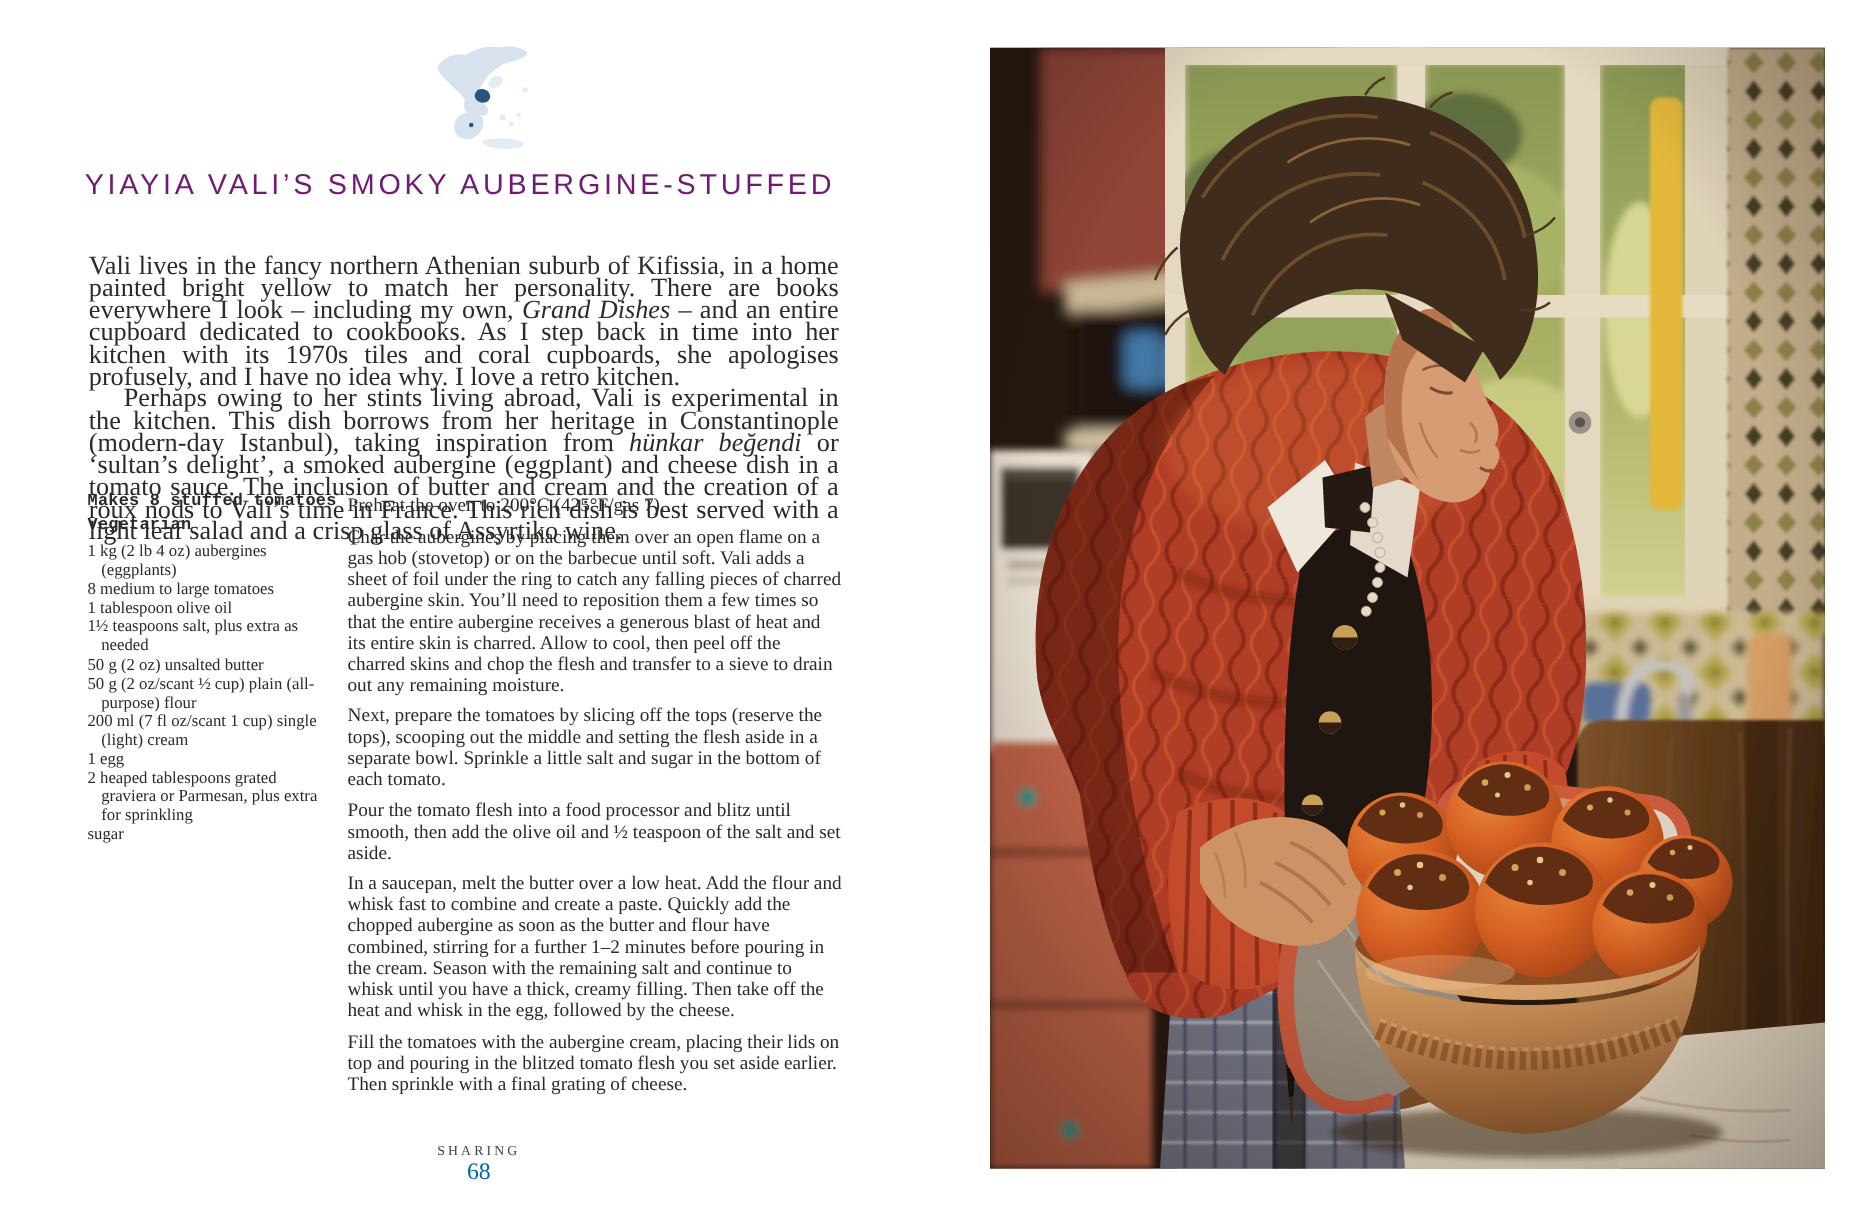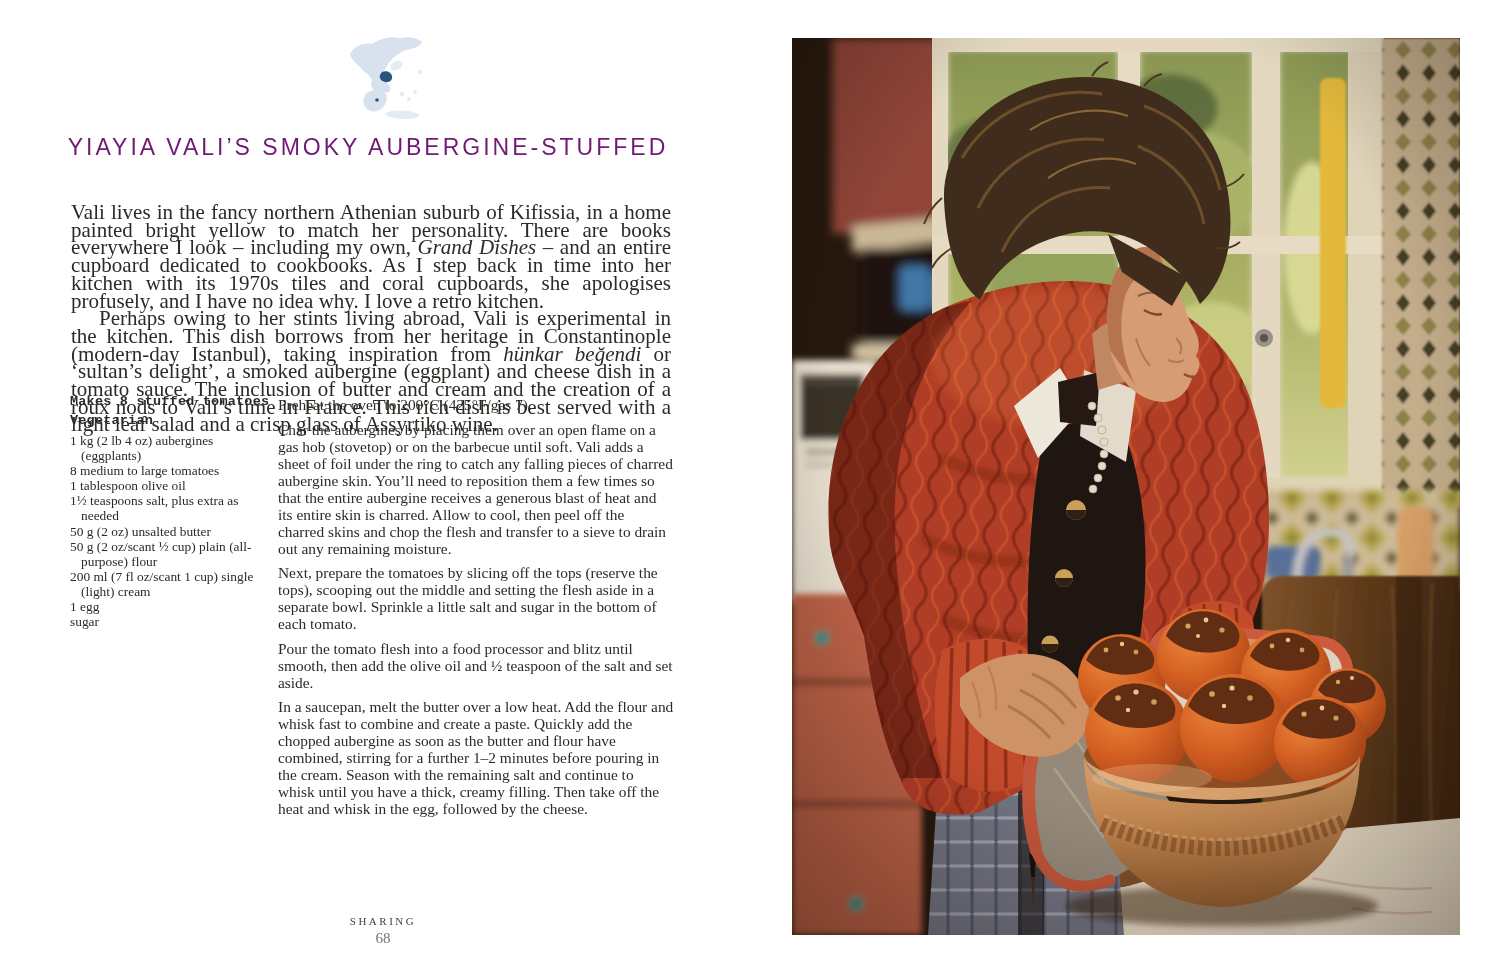--- a/index.html
+++ b/index.html
@@ -40,21 +40,21 @@
   .method{
     position:absolute;left:278px;top:396px;width:396px;
     font-size:15.4px;line-height:17px;
   }
   .method p{margin:0 0 7.5px 0;}
   .page-footer{position:absolute;left:15px;top:915px;width:736px;text-align:center;}
   .section-label{
     font-size:11px;letter-spacing:2.5px;color:#45423e;line-height:13px;
     font-variant:small-caps;
   }
-  .page-number{font-size:15px;color:#737373;line-height:20px;}
+  .page-number{font-size:19px;color:#0369a1;line-height:20px;}
   .photo-fig{position:absolute;left:792px;top:38px;width:668px;height:897px;margin:0;}
   .photo-fig svg{display:block;}
 </style>
 </head>
 <body>
 
 <div class="left-page">
 
   <div class="map-wrap">
     <svg viewBox="0 0 108 96" width="108" height="96" aria-hidden="true">
@@ -87,29 +87,31 @@
 
   <ul class="ingredients">
       <li>1 kg (2 lb 4 oz) aubergines (eggplants)</li>
       <li>8 medium to large tomatoes</li>
       <li>1 tablespoon olive oil</li>
       <li>1½ teaspoons salt, plus extra as needed</li>
       <li>50 g (2 oz) unsalted butter</li>
       <li>50 g (2 oz/scant ½ cup) plain (all-purpose) flour</li>
       <li>200 ml (7 fl oz/scant 1 cup) single (light) cream</li>
       <li>1 egg</li>
+      <li>2 heaped tablespoons grated graviera or Parmesan, plus extra for sprinkling</li>
       <li>sugar</li>
     </ul>
 
   <div class="method">
       <p>Preheat the oven to 200°C (425°F/gas 7).</p>
       <p>Char the aubergines by placing them over an open flame on a gas hob (stovetop) or on the barbecue until soft. Vali adds a sheet of foil under the ring to catch any falling pieces of charred aubergine skin. You’ll need to reposition them a few times so that the entire aubergine receives a generous blast of heat and its entire skin is charred. Allow to cool, then peel off the charred skins and chop the flesh and transfer to a sieve to drain out any remaining moisture.</p>
       <p>Next, prepare the tomatoes by slicing off the tops (reserve the tops), scooping out the middle and setting the flesh aside in a separate bowl. Sprinkle a little salt and sugar in the bottom of each tomato.</p>
       <p>Pour the tomato flesh into a food processor and blitz until smooth, then add the olive oil and ½ teaspoon of the salt and set aside.</p>
       <p>In a saucepan, melt the butter over a low heat. Add the flour and whisk fast to combine and create a paste. Quickly add the chopped aubergine as soon as the butter and flour have combined, stirring for a further 1–2 minutes before pouring in the cream. Season with the remaining salt and continue to whisk until you have a thick, creamy filling. Then take off the heat and whisk in the egg, followed by the cheese.</p>
+      <p>Fill the tomatoes with the aubergine cream, placing their lids on top and pouring in the blitzed tomato flesh you set aside earlier. Then sprinkle with a final grating of cheese.</p>
     </div>
 
   <footer class="page-footer">
     <div class="section-label">SHARING</div>
     <div class="page-number">68</div>
   </footer>
 </div>
 
 <figure class="photo-fig" aria-label="Yiayia Vali, in a rust-red cable-knit cardigan over a white shirt and pearls, bends over a terracotta dish of eight stuffed tomatoes held with cream pot holders, in a retro kitchen with coral cupboards, a bright window and patterned wallpaper.">
 <svg viewBox="0 0 668 897" width="668" height="897" role="img">

